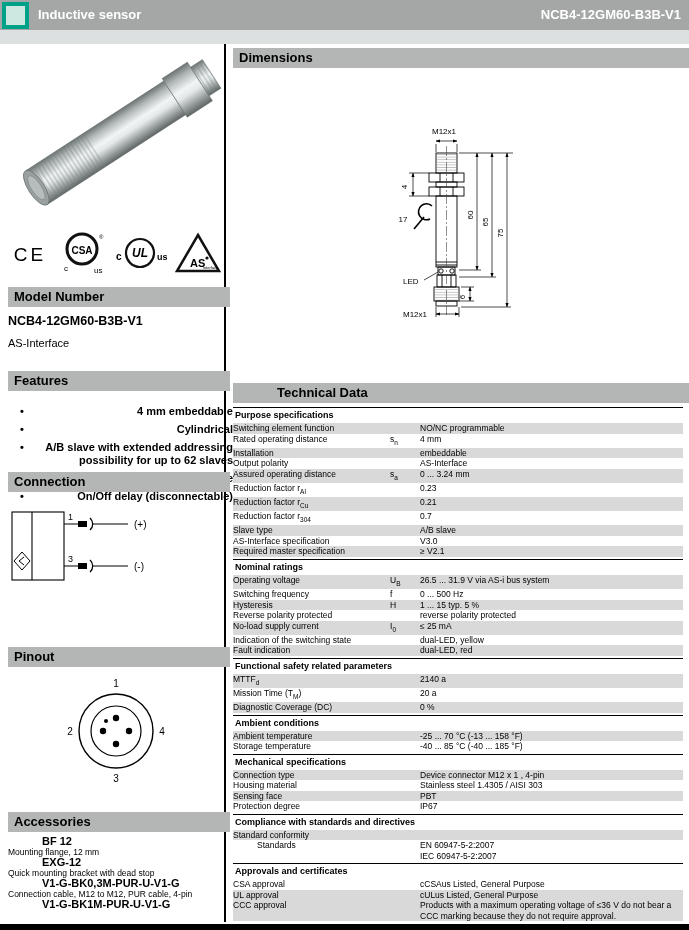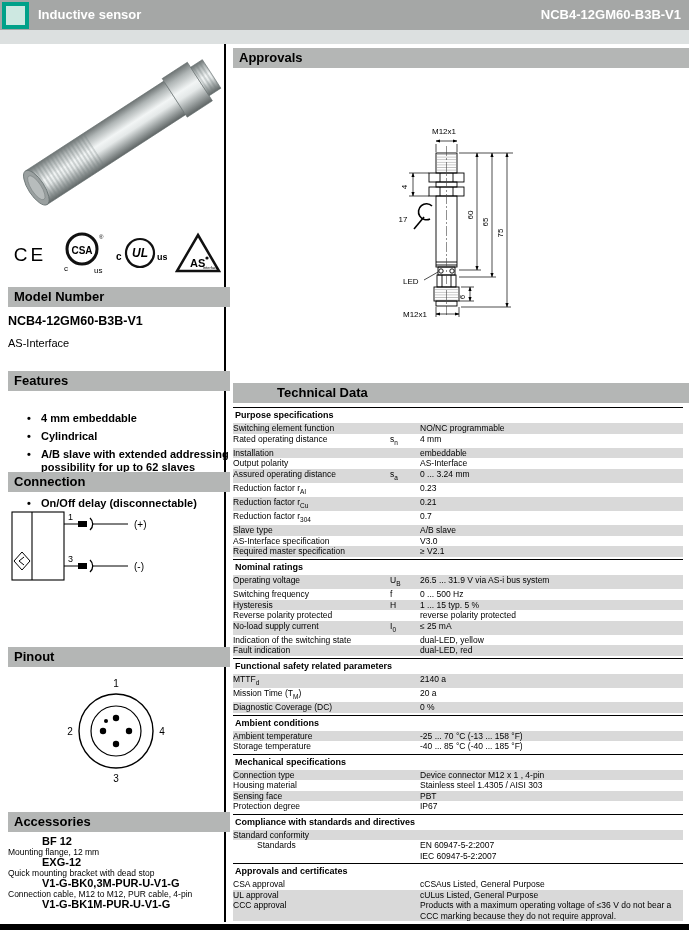--- a/index.html
+++ b/index.html
@@ -19,21 +19,21 @@
   .sec-header{background:#b4b6b5;height:20px;line-height:20px;padding-left:6px;font-size:13px;font-weight:bold;color:#000;}
 
   
   .left{position:absolute;left:8px;top:44px;width:216px;}
   .left .abs{position:absolute;left:0;width:216px;}
   .photo{top:0;height:180px;}
   .logos{top:182px;height:54px;display:flex;justify-content:space-between;align-items:center;padding:0 2px;box-sizing:border-box;}
   .hdr-model{top:243px;} .model-name{top:270px;font-size:12.5px;font-weight:bold;}
   .model-sub{top:293px;font-size:11px;}
   .hdr-features{top:327px;}
-  .features-list{top:352px;list-style:none;margin:16px;padding:0;}
+  .features-list{top:352px;list-style:none;margin:9px;padding:0;text-align:right;}
   .features-list li{position:relative;padding-left:17px;font-size:11px;font-weight:bold;line-height:13px;margin-bottom:5px;}
   .features-list li::before{content:"\2022";position:absolute;left:3px;top:0;}
   .hdr-connection{top:428px;}
   .conn-svg{top:452px;height:105px;}
   .hdr-pinout{top:603px;}
   .pin-svg{top:630px;height:115px;}
   .hdr-accessories{top:768px;}
   .accessories-list{top:792px;}
   .acc-name{font-size:11px;font-weight:bold;margin-top:0;line-height:11px;padding-left:34px;}
   .acc-desc{font-size:8.5px;line-height:10px;}
@@ -184,21 +184,21 @@
         <div class="acc-desc">Mounting flange, 12 mm</div>
         <div class="acc-name">EXG-12</div>
         <div class="acc-desc">Quick mounting bracket with dead stop</div>
         <div class="acc-name">V1-G-BK0,3M-PUR-U-V1-G</div>
         <div class="acc-desc">Connection cable, M12 to M12, PUR cable, 4-pin</div>
         <div class="acc-name">V1-G-BK1M-PUR-U-V1-G</div>
       </div>
   </div>
 
   <div class="right">
-    <div class="abs sec-header hdr-dimensions">Approvals</div>
+    <div class="abs sec-header hdr-dimensions">Dimensions</div>
 
     <div class="abs dim-svg">
       <svg width="450" height="305" viewBox="0 0 450 305">
         <defs>
           <marker id="arr" viewBox="0 0 10 10" refX="9" refY="5" markerWidth="7" markerHeight="7" orient="auto-start-reverse">
             <path d="M0,1.5 L10,5 L0,8.5 Z" fill="#000"></path>
           </marker>
           <pattern id="thr2" patternUnits="userSpaceOnUse" width="24" height="2.6">
             <line x1="0" y1="1.3" x2="24" y2="1.3" stroke="#888" stroke-width="0.5"></line>
           </pattern>

